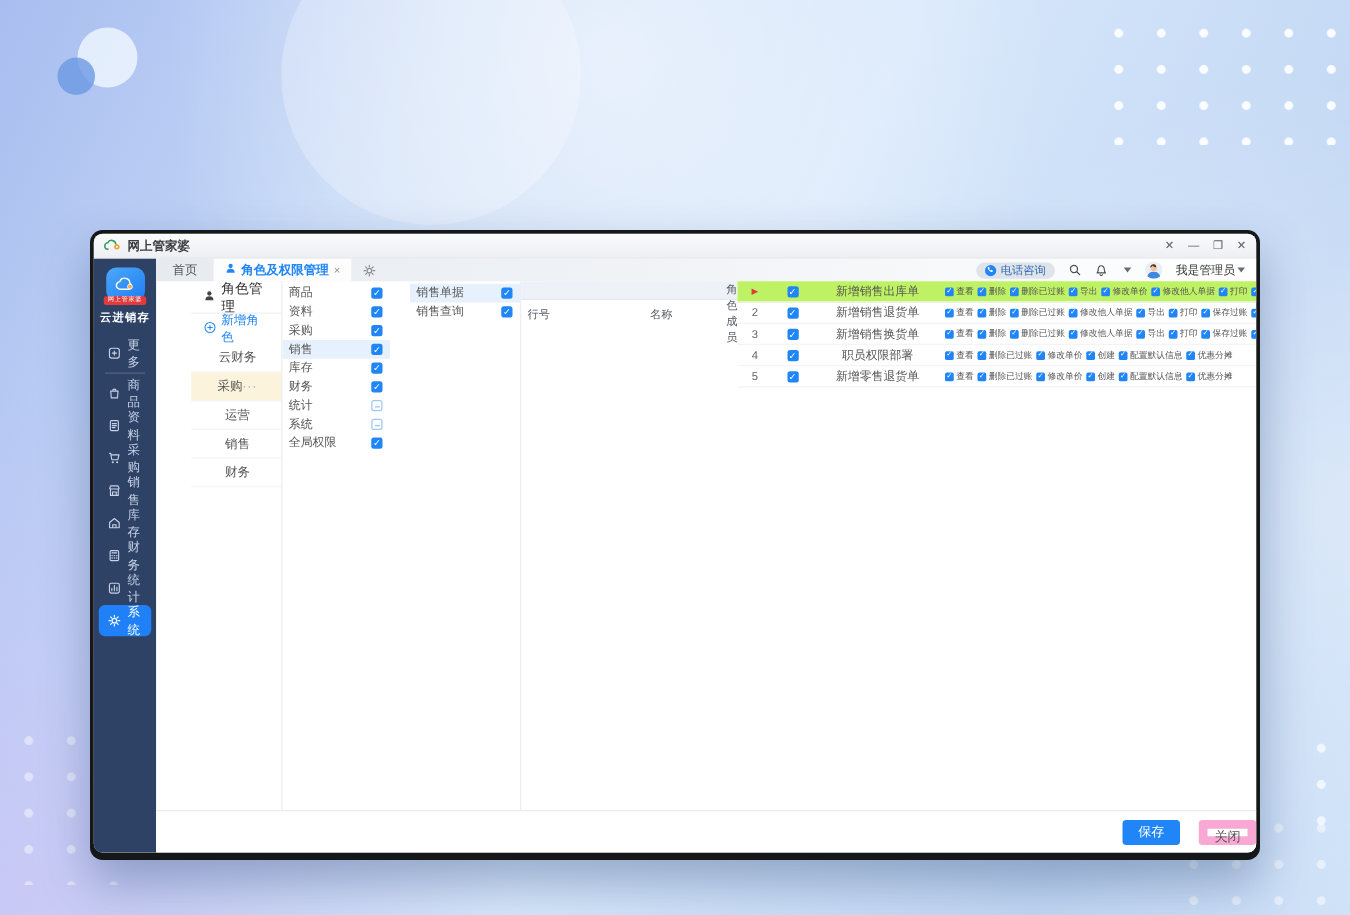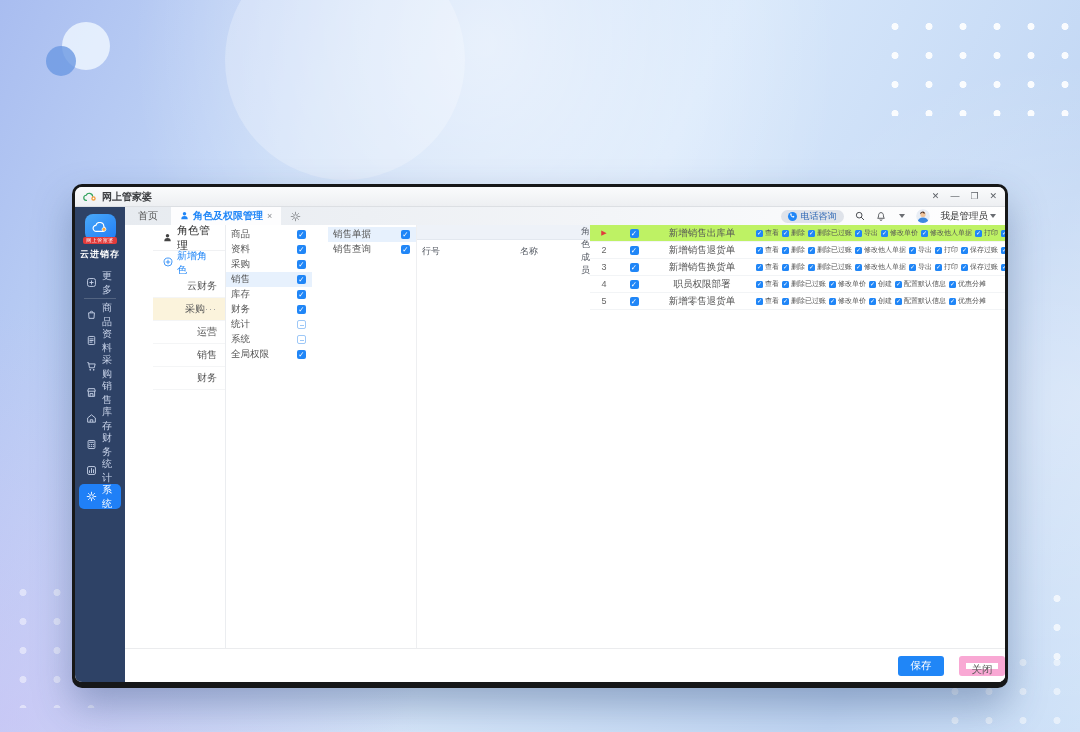--- a/index.html
+++ b/index.html
@@ -80,21 +80,21 @@
   .user-name{ font-size:9.5px; color:#333; display:flex; align-items:center; cursor:pointer; }
 
   .workspace{ flex:1; display:flex; min-height:0; }
 
   
   .role-panel{ flex:0 0 101px; border-right:1px solid #ebedf0; display:flex; flex-direction:column;padding-left:28px; }
   .rp-head{ height:26px; display:flex; align-items:center; gap:5px; padding:0 10px;
     font-size:11px; color:#333; border-bottom:1px solid #f0f1f3; }
   .rp-add{ height:24px; display:flex; align-items:center; gap:4px; padding:0 10px;
     color:#2086f7; font-size:10px; cursor:pointer; }
-  .role-item{ height:23px; display:flex; align-items:center; justify-content:flex-end;
+  .role-item{ height:23px; display:flex; align-items:center; justify-content:center;
     padding:0 8px 0 10px; font-size:10px; color:#555; border-bottom:1px solid #f4f5f6; cursor:pointer; }
   .role-item.active{ background:#fbf3dc; }
   .role-item .menu-dots{ color:#999; letter-spacing:1px; font-size:9px; }
 
   
   .perm-panel{ flex:1; display:flex; flex-direction:column; min-width:0; }
   .ptabs{ flex:0 0 24px; display:flex; align-items:flex-end; gap:20px; padding:0 10px;
     border-bottom:1px solid #ececee; font-size:10.5px; }
   .ptab{ padding-bottom:6px; color:#666; cursor:pointer; position:relative; }
   .ptab.active{ color:#2086f7; font-weight:bold; }

